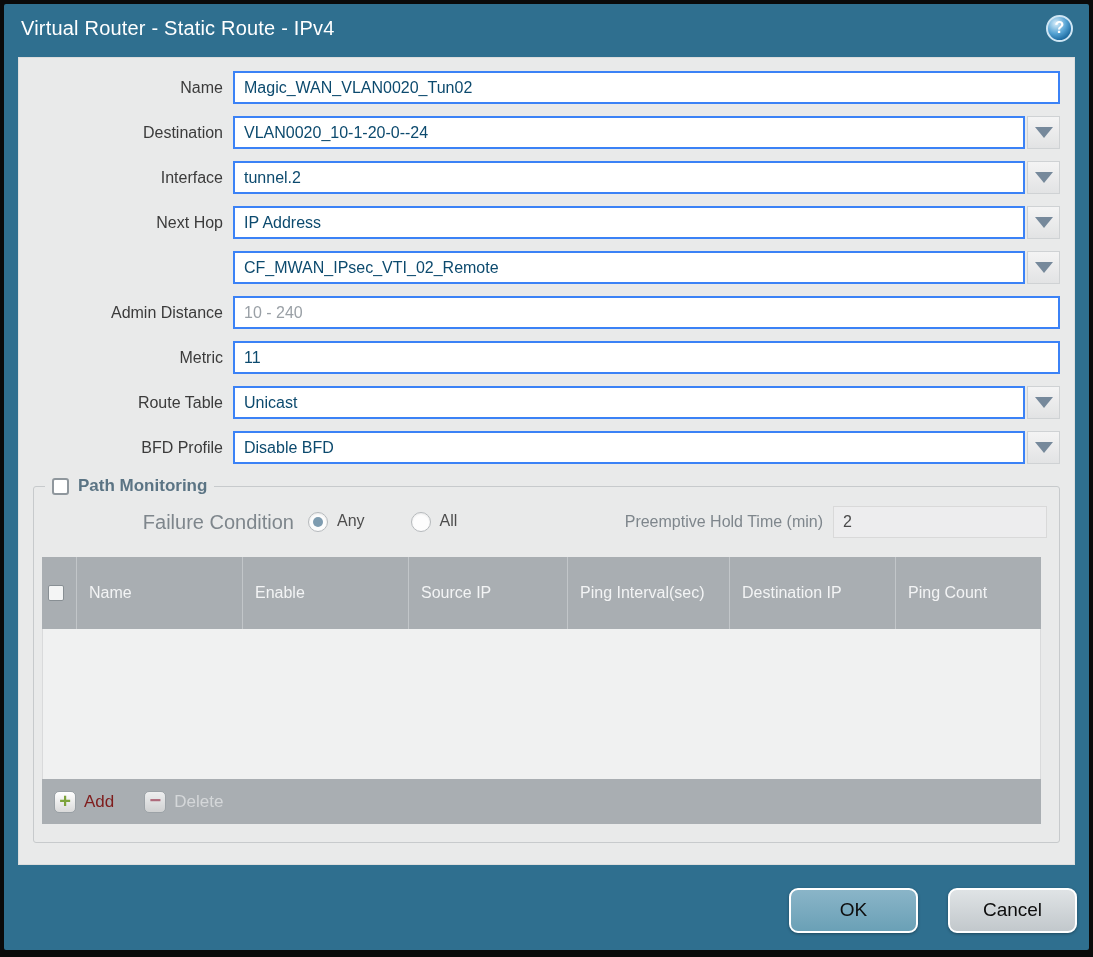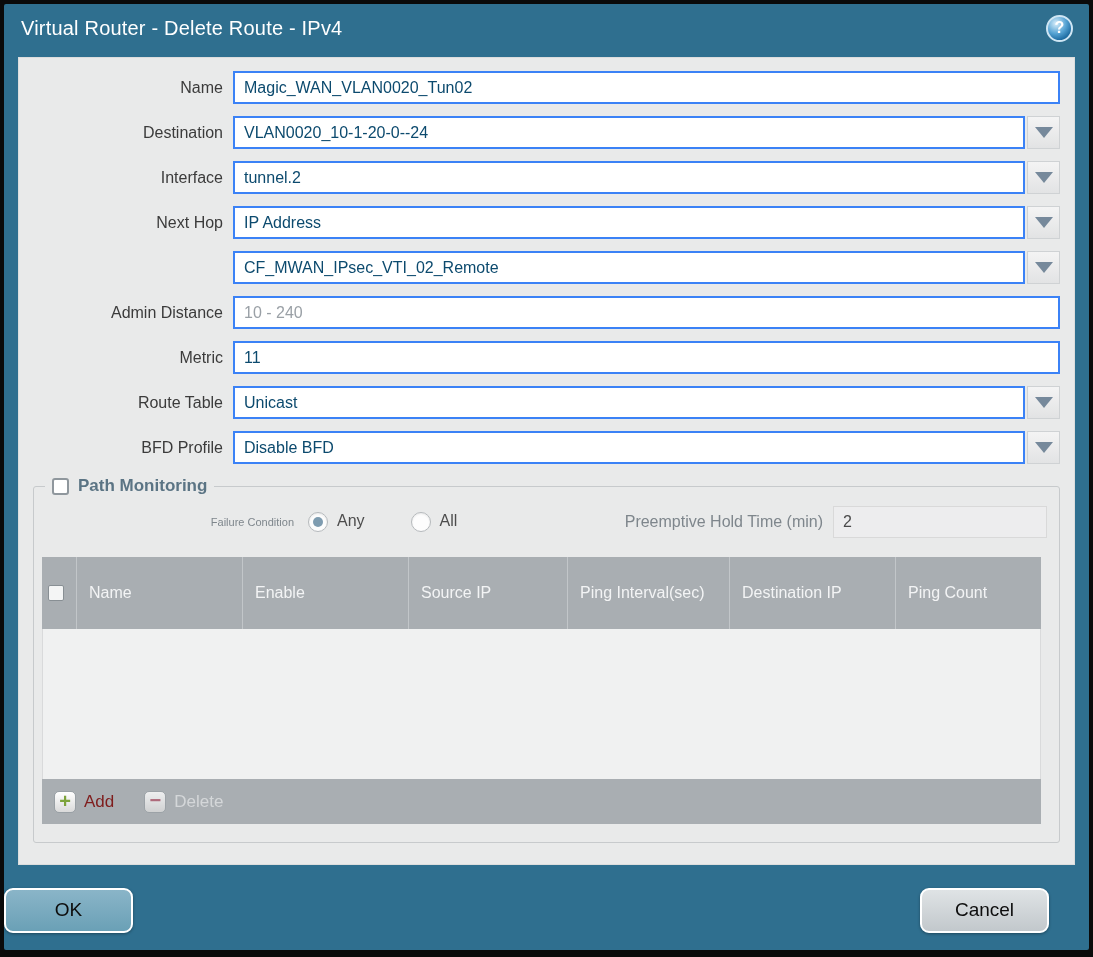--- a/index.html
+++ b/index.html
@@ -35,21 +35,21 @@
   .tri-down { width:0; height:0; border-left:9px solid transparent; border-right:9px solid transparent;
     border-top:11px solid #76899b; }
 
   
   fieldset.pm { border:1px solid #c7cacc; border-radius:3px; margin-top:5px; padding:0 8px 18px 8px; }
   fieldset.pm legend { display:flex; align-items:center; gap:9px; padding:0 7px; margin-left:3px; }
   .checkbox { width:17px; height:17px; background:#ffffff; border:2px solid #8f979d; border-radius:3px; cursor:pointer; }
   .pm-title { font-weight:bold; font-size:17px; color:#5b7484; }
 
   .fc-row { display:flex; align-items:center; margin:10px 0 19px 0; }
-  .fc-label { width:252px; flex:0 0 auto; text-align:right; margin-right:14px; color:#7e868c; font-size:11px; }
+  .fc-label { width:252px; flex:0 0 auto; text-align:right; margin-right:14px; color:#7e868c; font-size:20px; }
   .radio-wrap { display:flex; align-items:flex-start; margin-right:46px; cursor:pointer; }
   .radio { width:20px; height:20px; border-radius:50%; background:#fdfdfd; border:1px solid #b5b9bc;
     box-shadow: inset 0 1px 2px rgba(0,0,0,.08); display:flex; align-items:center; justify-content:center; }
   .radio.sel::after { content:""; width:10px; height:10px; border-radius:50%; background:#7e9cb0; }
   .radio-label { margin-left:9px; font-size:16px; color:#4d4d4d; }
   .preempt-label { margin-left:auto; color:#7e868c; font-size:16px; margin-right:10px; white-space:nowrap; }
   .preempt-input { width:214px; height:32px; background:#ededee; border:1px solid #d9d9d9;
     color:#4a4a4a; font-size:16px; padding:0 9px; margin-right:4px; outline:none;
     font-family:"Liberation Sans", sans-serif; }
 
@@ -71,36 +71,36 @@
     border:1px solid #99a0a5; display:flex; align-items:center; justify-content:center;
     font-weight:bold; line-height:1; }
   .add-glyph { color:#7da33b; font-size:20px; margin-top:-2px; }
   .del-glyph { color:#b05a6e; font-size:20px; margin-top:-3px; }
   .tool-label { color:#7f1d1d; font-size:17px; }
   .tool-btn.disabled { cursor:default; }
   .tool-btn.disabled .tool-label { color:rgba(255,255,255,0.5); }
   .tool-btn.disabled .tool-icon { opacity:.8; }
 
   
-  .footer { flex:1 1 auto; display:flex; align-items:center; justify-content:space-between;
-    padding-right:40px; gap:19px; }
+  .footer { flex:1 1 auto; display:flex; align-items:center; justify-content:flex-end;
+    padding-right:12px; gap:30px; }
   .btn { height:45px; min-width:129px; border-radius:9px; border:2px solid #ffffff;
     font-size:19px; color:#0d0d0d; cursor:pointer; font-family:"Liberation Sans", sans-serif;
     box-shadow:0 1px 3px rgba(0,0,0,.35); }
   .btn.ok { background:linear-gradient(#8ab5c8,#6aa0b6); }
   .btn.cancel { background:linear-gradient(#dfe3e5,#c2c8cc); }
 </style>
 </head>
 <body>
 
 <div class="frame">
   <div class="dialog">
 
     <div class="titlebar">
-      <span class="title">Virtual Router - Delete Route - IPv4</span>
+      <span class="title">Virtual Router - Static Route - IPv4</span>
       <div class="help-icon">?</div>
     </div>
 
     <div class="content">
 
       <div class="row">
         <span class="lbl">Name</span>
         <input class="inp grow" type="text" value="Magic_WAN_VLAN0020_Tun02" style="">
       </div>
 

